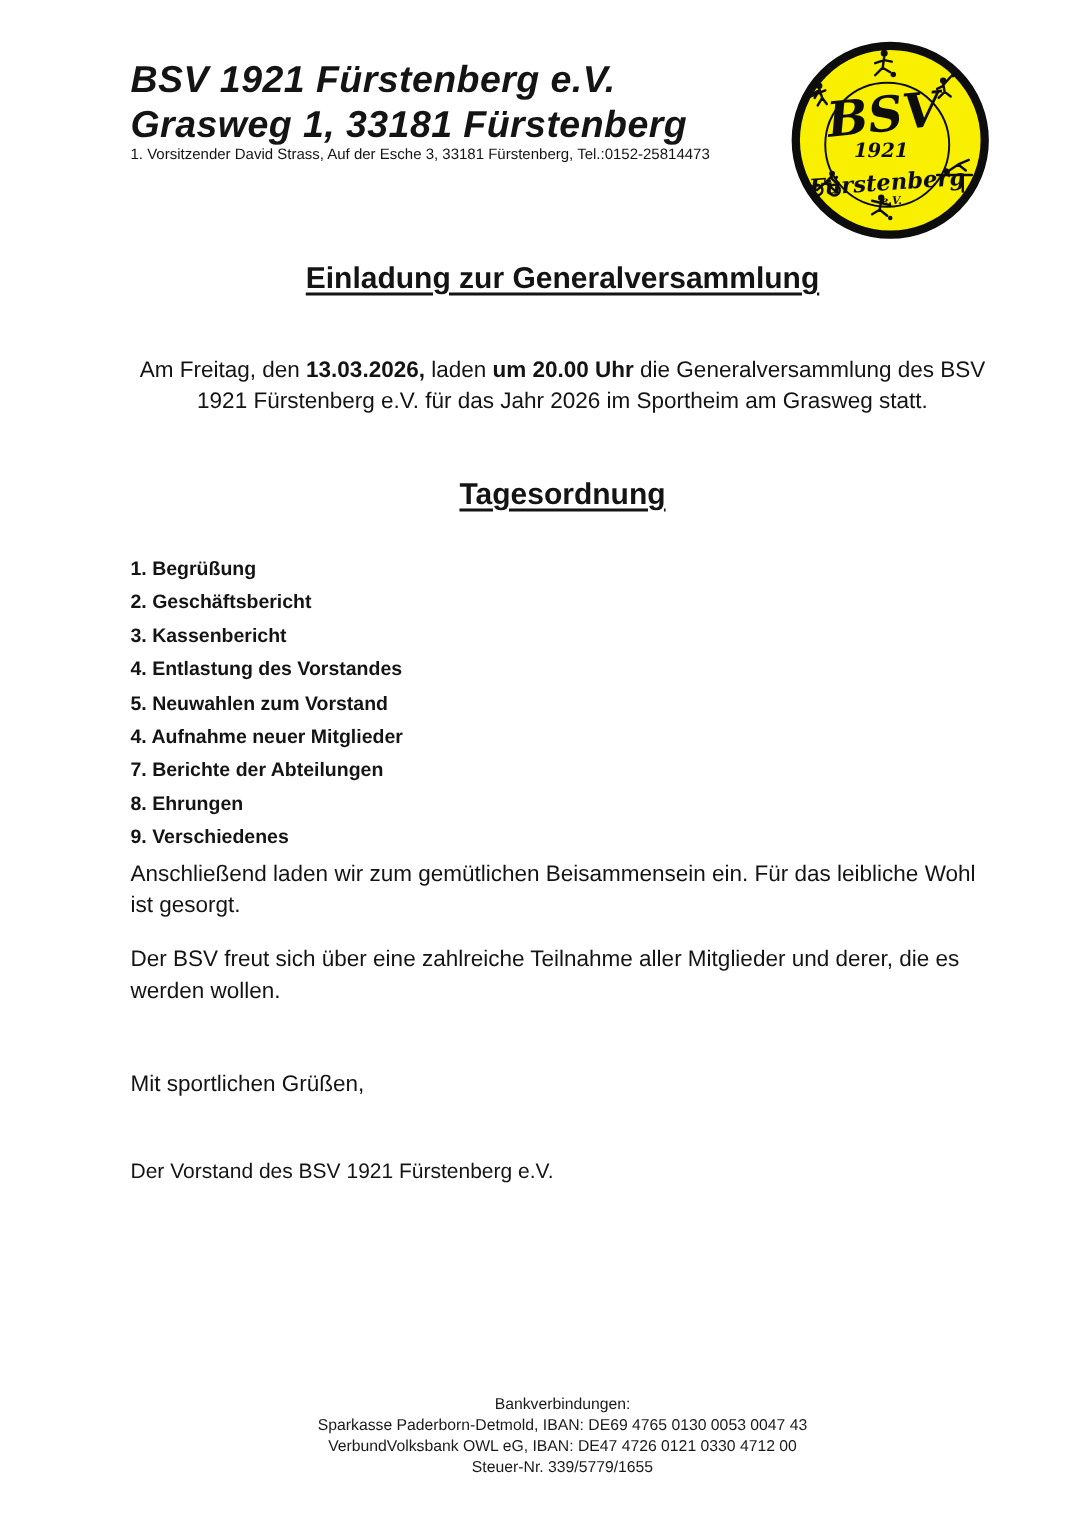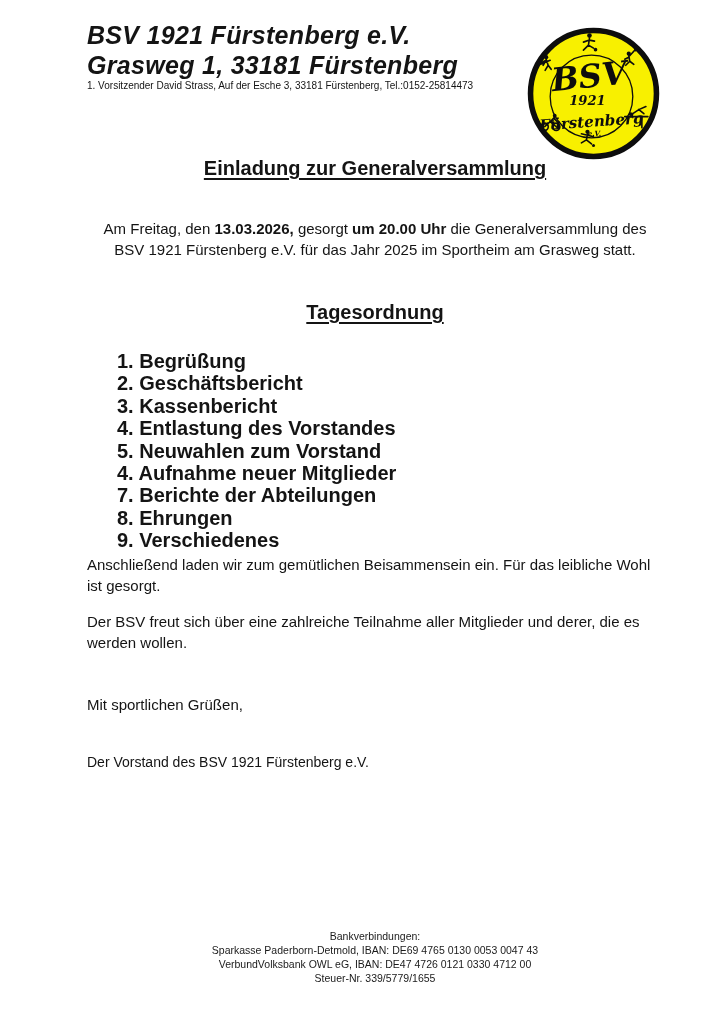--- a/index.html
+++ b/index.html
@@ -8,21 +8,21 @@
     width: 723px;
     height: 1020px;
     background: #ffffff;
     font-family: "Liberation Sans", sans-serif;
     color: #141414;
     overflow: hidden;
   }
   .content { padding: 0 60px 0 87px; }
 
   
-  .header { position: relative; padding-top: 20px; }
+  .header { position: relative; padding-top: 38px; }
   .club-name-line {
     font-size: 25px;
     font-weight: bold;
     font-style: italic;
     line-height: 30px;
     letter-spacing: 0.3px;
     white-space: nowrap;
   }
   .contact-line {
     font-size: 10px;
@@ -64,25 +64,24 @@
   .intro {
     margin-top: 38px;
     text-align: center;
     font-size: 15px;
     line-height: 21px;
   }
   .intro .b { font-weight: bold; }
 
   .agenda-list { margin-top: 26px; }
   .agenda-item {
-    font-size: 20px;
+    font-size: 13px;
     font-weight: bold;
     line-height: 22.4px;
     white-space: nowrap;
-    margin-left: 30px;
   }
 
   .para { font-size: 15px; line-height: 21px; }
   .para-1 { margin-top: 2px; }
   .para-2 { margin-top: 14px; }
   .greeting { margin-top: 41px; font-size: 15px; line-height: 21px; }
   .signature { margin-top: 37px; font-size: 14px; line-height: 21px; }
 
   
   .footer {
@@ -146,21 +145,21 @@
   <div class="content">
 
     <div class="header">
       <div class="club-name-line">BSV 1921 Fürstenberg e.V.</div>
       <div class="club-name-line">Grasweg 1, 33181 Fürstenberg</div>
       <div class="contact-line">1. Vorsitzender David Strass, Auf der Esche 3, 33181 Fürstenberg, Tel.:0152-25814473</div>
     </div>
 
     <div class="doc-title">Einladung zur Generalversammlung</div>
 
-    <p class="intro"><span>Am Freitag, den </span><span class="b">13.03.2026,</span><span> gesorgt </span><span class="b">um 20.00 Uhr</span><span> die Generalversammlung des BSV 1921 Fürstenberg e.V. für das Jahr 2025 im Sportheim am Grasweg statt.</span></p>
+    <p class="intro"><span>Am Freitag, den </span><span class="b">13.03.2026,</span><span> laden </span><span class="b">um 20.00 Uhr</span><span> die Generalversammlung des BSV 1921 Fürstenberg e.V. für das Jahr 2026 im Sportheim am Grasweg statt.</span></p>
 
     <div class="agenda-heading">Tagesordnung</div>
 
     <div class="agenda-list">
       <div class="agenda-item">1. Begrüßung</div>
       <div class="agenda-item">2. Geschäftsbericht</div>
       <div class="agenda-item">3. Kassenbericht</div>
       <div class="agenda-item">4. Entlastung des Vorstandes</div>
       <div class="agenda-item">5. Neuwahlen zum Vorstand</div>
       <div class="agenda-item">4. Aufnahme neuer Mitglieder</div>

